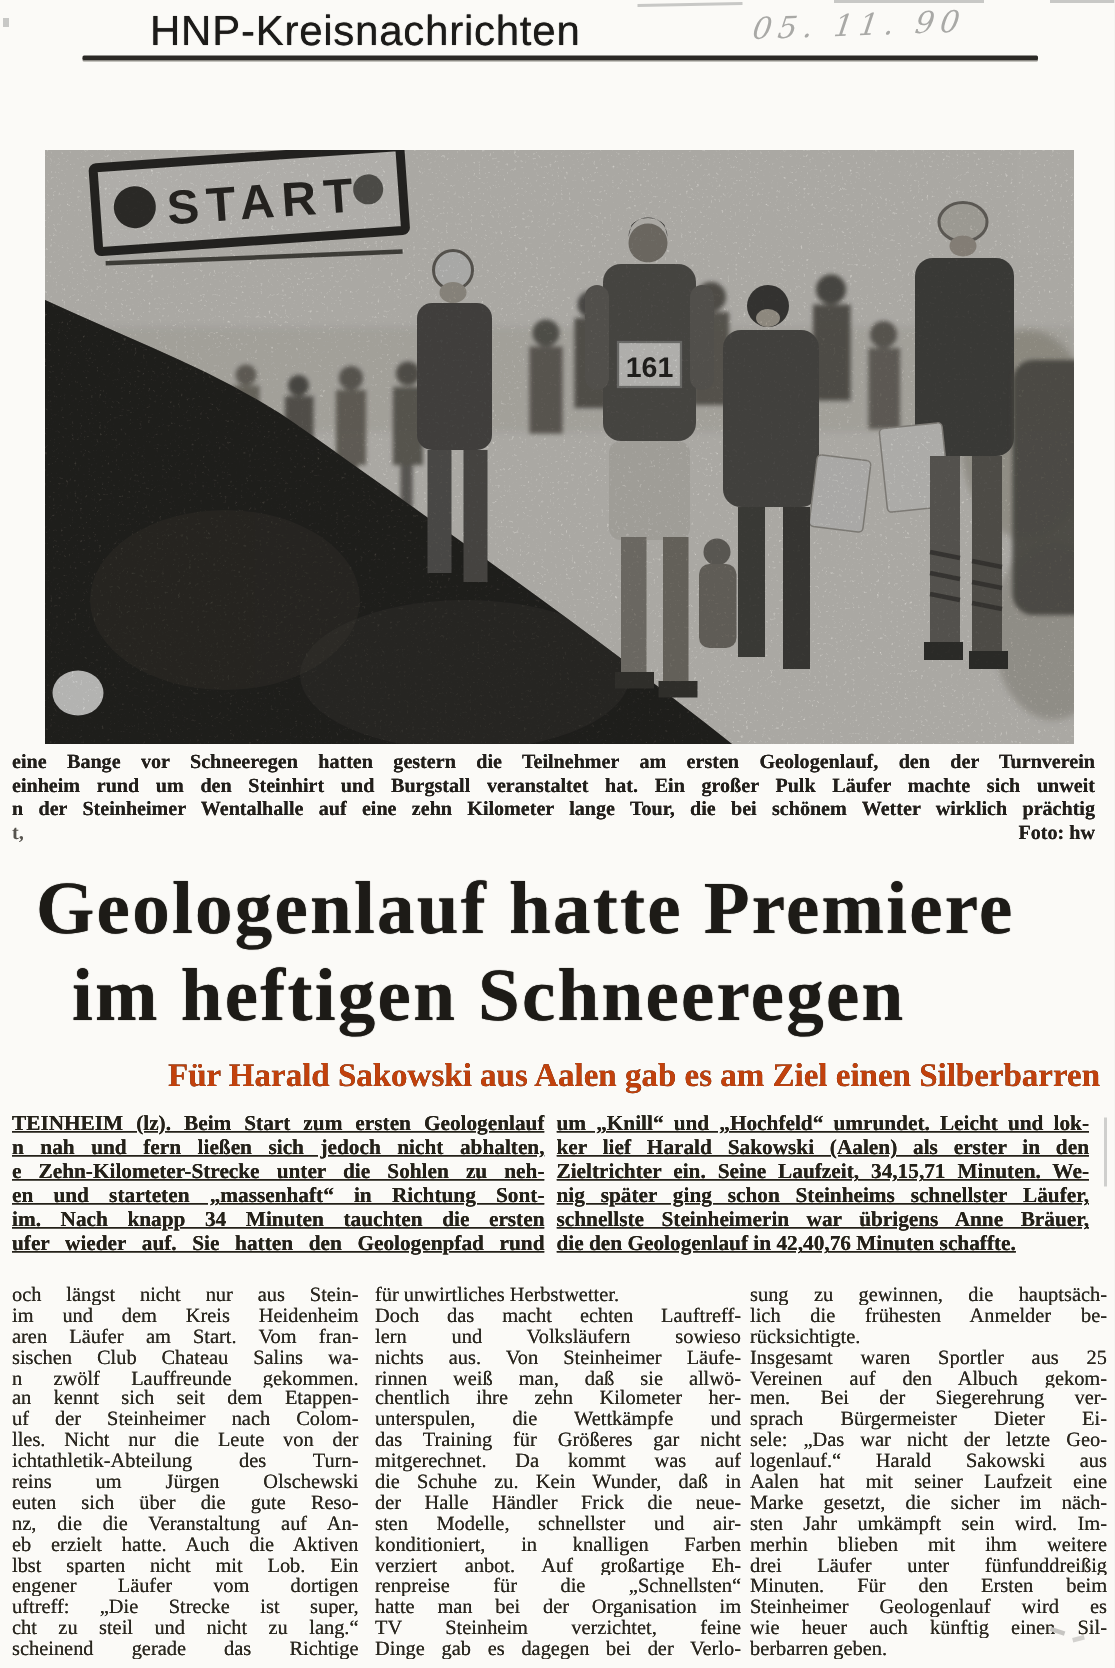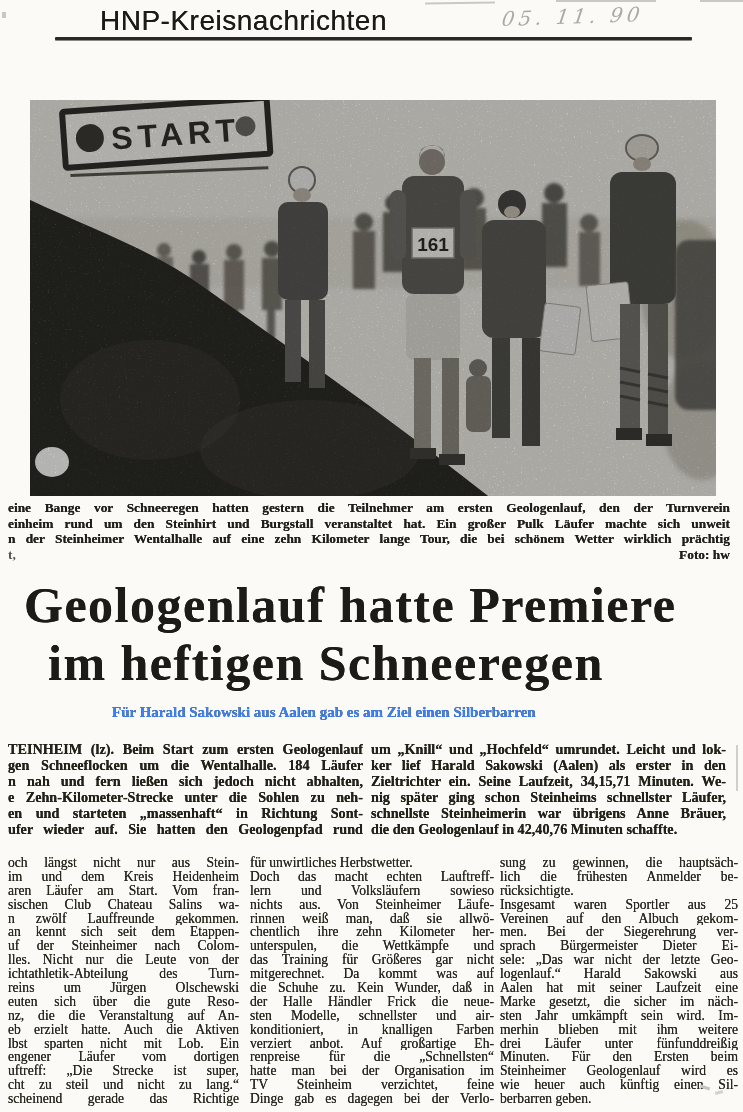--- a/index.html
+++ b/index.html
@@ -31,28 +31,28 @@
   .caption-tail{position:absolute;left:8px;top:547px;width:722px;height:16px;
     font-weight:bold;font-size:13.4px;line-height:15.6px;color:#221f1b;}
   .caption-frag{position:absolute;left:0;top:0;color:#56534e;}
   .caption-credit{position:absolute;right:0;top:0;text-shadow:0 0 .3px #221f1b;}
   
   .headline{position:absolute;left:24px;top:576px;width:730px;color:#1d1b17;}
   .headline .h1l{font-weight:bold;font-size:50px;line-height:58px;
     letter-spacing:1.5px;text-shadow:0 0 .6px #1d1b17;white-space:nowrap;}
   .headline .h1l.second{padding-left:24px;}
   .subhead{position:absolute;left:112px;top:704px;width:600px;
-    font-weight:bold;font-size:15px;color:#3b82f6;
+    font-weight:bold;font-size:22px;color:#c2410c;
     text-shadow:0 0 .4px #201d19;white-space:nowrap;}
   
   .line{text-align:justify;text-align-last:justify;overflow:hidden;}
   .block.ends .line:last-child{text-align-last:left;}
   
   .intro-col{position:absolute;top:741px;font-weight:bold;font-size:14.2px;
-    color:#242119;text-shadow:0 0 .35px #242119;}
+    color:#242119;text-shadow:0 0 .35px #242119;text-decoration:underline;}
   .intro-col .line{height:16.1px;line-height:16.1px;}
   .intro-left{left:8px;width:355px;}
   .intro-right{left:371px;width:355px;}
   
   .body-col{position:absolute;top:856px;font-size:13.6px;color:#2b2820;
     text-shadow:0 0 .35px #2b2820;}
   .body-col .line{height:13.9px;line-height:13.9px;}
   .col1{left:8px;width:231px;}
   .col2{left:250px;width:244px;}
   .col3{left:500px;width:238px;}
@@ -219,24 +219,24 @@
 
   <div class="headline">
     <div class="h1l">Geologenlauf hatte Premiere</div>
     <div class="h1l second">im heftigen Schneeregen</div>
   </div>
   <div class="subhead">Für Harald Sakowski aus Aalen gab es am Ziel einen Silberbarren</div>
 
   <div class="intro-col intro-left">
       <div class="block">
         <div class="line">TEINHEIM (lz). Beim Start zum ersten Geologenlauf</div>
-        <div class="line">gen Schneeflocken um die Wentalhalle. 184 Läufer</div>
         <div class="line">n nah und fern ließen sich jedoch nicht abhalten,</div>
         <div class="line">e Zehn-Kilometer-Strecke unter die Sohlen zu neh-</div>
         <div class="line">en und starteten „massenhaft“ in Richtung Sont-</div>
+        <div class="line">im. Nach knapp 34 Minuten tauchten die ersten</div>
         <div class="line">ufer wieder auf. Sie hatten den Geologenpfad rund</div>
       </div>
     </div>
   <div class="intro-col intro-right">
       <div class="block ends">
         <div class="line">um „Knill“ und „Hochfeld“ umrundet. Leicht und lok-</div>
         <div class="line">ker lief Harald Sakowski (Aalen) als erster in den</div>
         <div class="line">Zieltrichter ein. Seine Laufzeit, 34,15,71 Minuten. We-</div>
         <div class="line">nig später ging schon Steinheims schnellster Läufer,</div>
         <div class="line">schnellste Steinheimerin war übrigens Anne Bräuer,</div>

